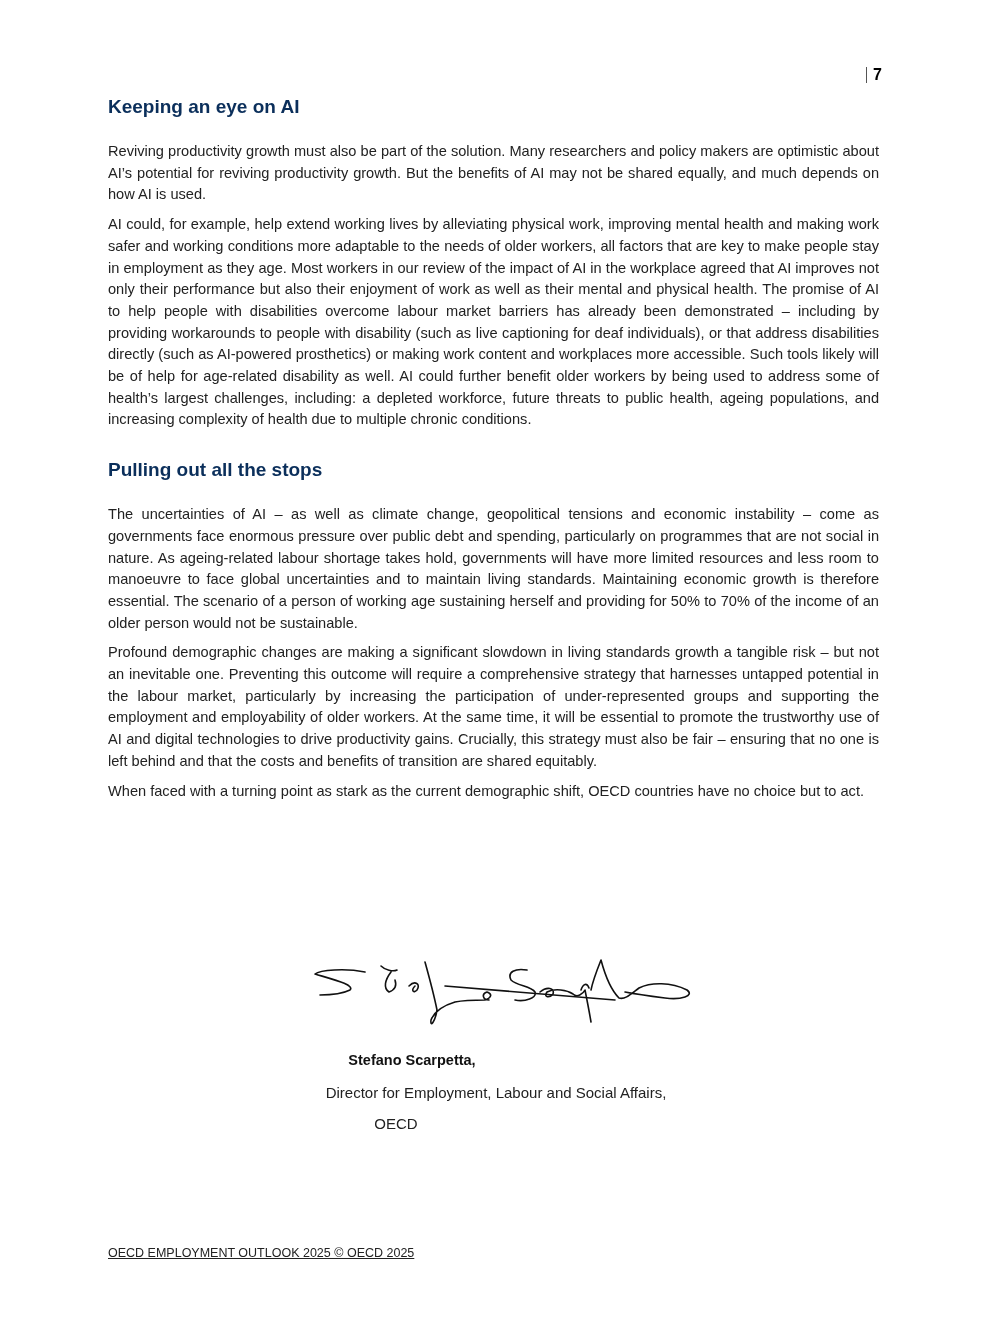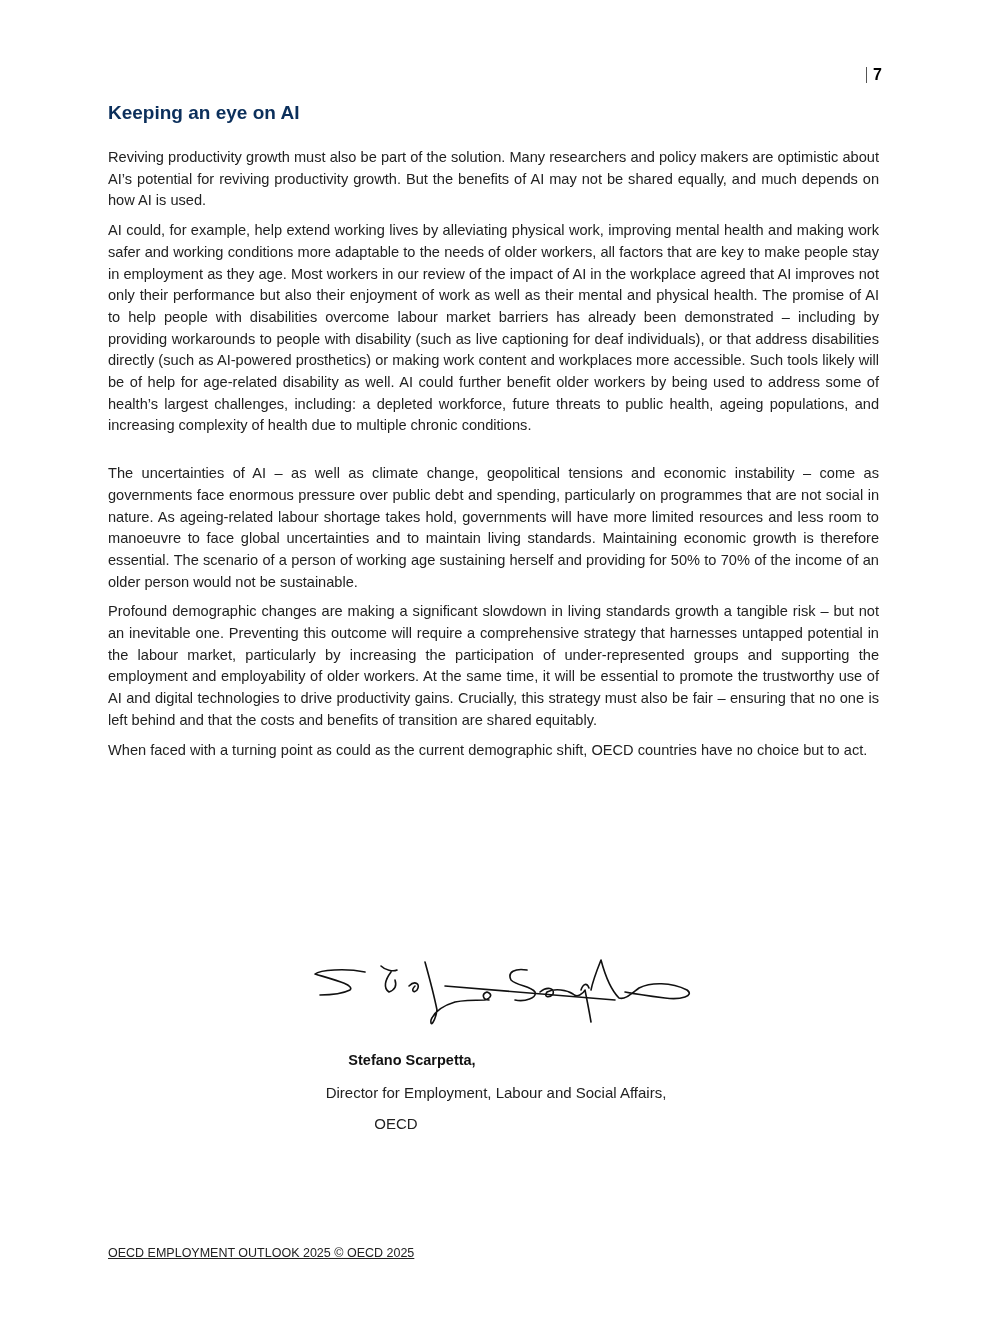--- a/index.html
+++ b/index.html
@@ -1,20 +1,20 @@
 <!DOCTYPE html>
 <html><head>
 <meta charset="utf-8">
 <style>
   html, body { margin: 0; padding: 0; background: #ffffff; }
   body { width: 992px; height: 1323px; position: relative; overflow: hidden;
          font-family: "Liberation Sans", sans-serif; color: #1a1a1a; }
   .page-num { position: absolute; top: 66px; right: 110px; font-size: 16px; font-weight: bold; color: #000; }
   .page-num .bar { display: inline-block; width: 1px; height: 16px; background: #555; vertical-align: -3px; margin-right: 6px; }
-  .content { position: absolute; left: 108px; width: 775px; top: 100px; }
+  .content { position: absolute; left: 108px; width: 775px; top: 94px; }
   h2 { font-size: 19px; font-weight: bold; color: #0b2f5b; margin: 0 0 21px 0; line-height: 26px; }
   p { font-size: 14.6px; line-height: 21.7px; text-align: justify; margin: 0 4px 8px 0; color: #222; }
   .sec2 { margin-top: 26px; }
   .signature { position: absolute; left: 285px; top: 950px; width: 425px; height: 88px; }
   .sig-name { position: absolute; top: 1052px; left: 0; width: 824px; text-align: center; font-size: 14.5px; font-weight: bold; color: #111; }
   .sig-title { position: absolute; top: 1084px; left: 0; width: 992px; text-align: center; font-size: 15px; color: #222; }
   .sig-org { position: absolute; top: 1115px; left: 0; width: 792px; text-align: center; font-size: 15px; color: #222; }
   .footer { position: absolute; top: 1246px; left: 108px; font-size: 12.5px; color: #222; text-decoration: underline; }
 </style>
 </head>
@@ -24,23 +24,24 @@
   <span class="bar"></span><span>7</span>
 </div>
 
 <div class="content">
   <section>
     <h2>Keeping an eye on AI</h2>
     <p>Reviving productivity growth must also be part of the solution. Many researchers and policy makers are optimistic about AI’s potential for reviving productivity growth. But the benefits of AI may not be shared equally, and much depends on how AI is used.</p>
     <p>AI could, for example, help extend working lives by alleviating physical work, improving mental health and making work safer and working conditions more adaptable to the needs of older workers, all factors that are key to make people stay in employment as they age. Most workers in our review of the impact of AI in the workplace agreed that AI improves not only their performance but also their enjoyment of work as well as their mental and physical health. The promise of AI to help people with disabilities overcome labour market barriers has already been demonstrated – including by providing workarounds to people with disability (such as live captioning for deaf individuals), or that address disabilities directly (such as AI-powered prosthetics) or making work content and workplaces more accessible. Such tools likely will be of help for age-related disability as well. AI could further benefit older workers by being used to address some of health’s largest challenges, including: a depleted workforce, future threats to public health, ageing populations, and increasing complexity of health due to multiple chronic conditions.</p>
   </section>
   <section class="sec2">
+    <h2>Pulling out all the stops</h2>
     <p>The uncertainties of AI – as well as climate change, geopolitical tensions and economic instability – come as governments face enormous pressure over public debt and spending, particularly on programmes that are not social in nature. As ageing-related labour shortage takes hold, governments will have more limited resources and less room to manoeuvre to face global uncertainties and to maintain living standards. Maintaining economic growth is therefore essential. The scenario of a person of working age sustaining herself and providing for 50% to 70% of the income of an older person would not be sustainable.</p>
     <p>Profound demographic changes are making a significant slowdown in living standards growth a tangible risk – but not an inevitable one. Preventing this outcome will require a comprehensive strategy that harnesses untapped potential in the labour market, particularly by increasing the participation of under-represented groups and supporting the employment and employability of older workers. At the same time, it will be essential to promote the trustworthy use of AI and digital technologies to drive productivity gains. Crucially, this strategy must also be fair – ensuring that no one is left behind and that the costs and benefits of transition are shared equitably.</p>
-    <p>When faced with a turning point as could as the current demographic shift, OECD countries have no choice but to act.</p>
+    <p>When faced with a turning point as stark as the current demographic shift, OECD countries have no choice but to act.</p>
   </section>
 </div>
 
 <div class="signature">
   <svg width="425" height="88" viewBox="0 0 425 88" fill="none" stroke="#111" stroke-width="1.6" stroke-linecap="round" stroke-linejoin="round">
     <path d="M80 22 C60 18 35 20 30 24 C50 30 70 35 65 40 C55 45 40 45 35 45"></path>
     <path d="M96 16 C100 20 108 22 112 20 M106 22 C100 30 98 38 104 42 C110 40 112 36 110 30"></path>
     <path d="M124 36 C130 30 136 34 132 40 C128 44 126 40 130 36"></path>
     <path d="M140 12 C145 30 150 50 152 60 C150 72 145 78 146 70 C150 60 160 55 170 52 C180 50 190 50 200 50 C206 48 208 44 202 42 C196 44 198 50 204 50"></path>
     <path d="M160 36 L330 50"></path>

